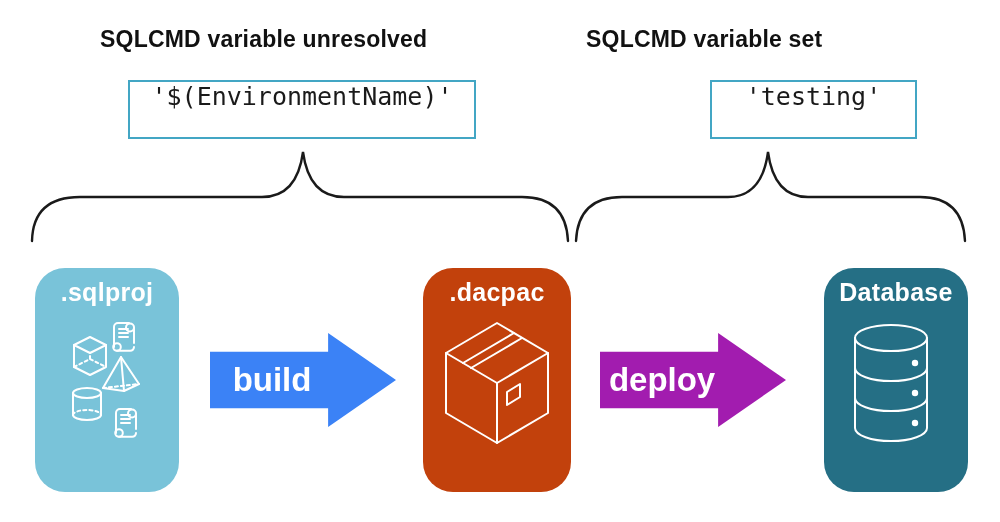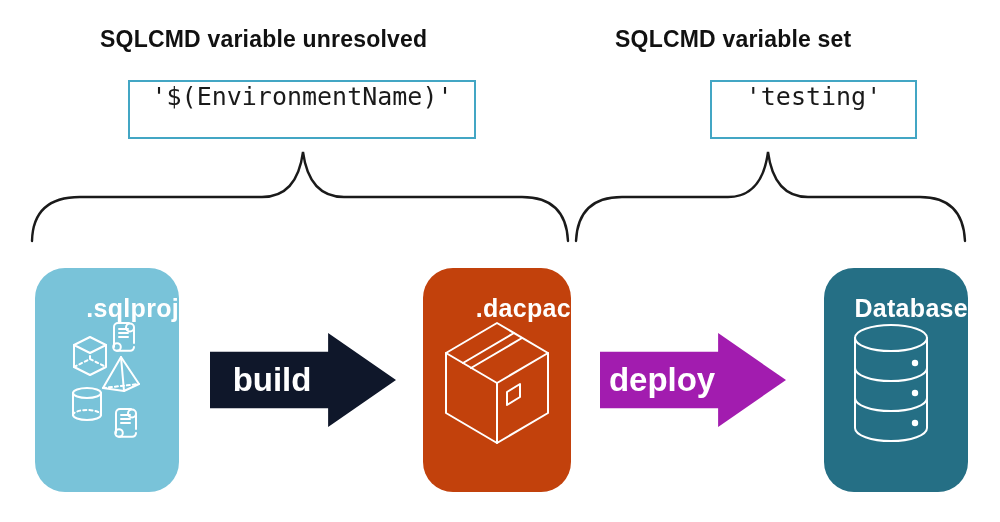--- a/index.html
+++ b/index.html
@@ -5,42 +5,41 @@
   html,body{margin:0;padding:0;background:#fff;}
   .canvas{
     position:relative;width:1000px;height:522px;background:#ffffff;
     font-family:"Liberation Sans",sans-serif;overflow:hidden;
   }
   .heading{
     position:absolute;top:26px;font-size:23px;font-weight:bold;color:#111;
     text-align:left;letter-spacing:0.2px;
   }
   .h-left{left:100px;width:404px;}
-  .h-right{left:615px;width:304px;}
+  .h-right{left:586px;width:304px;}
   .codebox{
     position:absolute;top:80px;height:59px;border:2px solid #43A6C4;
     background:#ffffff;display:flex;align-items:flex-start;justify-content:center;
     box-sizing:border-box;
   }
   .cb-left{left:128px;width:348px;}
   .cb-right{left:666px;width:207px;margin-left:44px;}
   .codebox span{
     font-family:"DejaVu Sans Mono",monospace;font-size:25px;color:#1a1a1a;
     white-space:pre;
   }
   .braces{position:absolute;left:0;top:0;width:1000px;height:522px;pointer-events:none;}
   .braces path{fill:none;stroke-width:2.4px;stroke-linecap:round;}
   .node{
     position:absolute;top:268px;height:224px;border-radius:30px;
     box-sizing:border-box;text-align:center;
   }
   .node .node-label{
-    display:block;padding-top:26px;font-size:25px;font-weight:bold;color:#ffffff;
+    display:block;padding-top:10px;font-size:25px;font-weight:bold;color:#ffffff;
     letter-spacing:0.3px;
-    text-align:right;
   }
   .n-sqlproj{left:35px;width:144px;}
   .n-dacpac{left:423px;width:148px;}
   .n-database{left:824px;width:144px;}
   .node svg{position:absolute;left:0;top:0;}
   .icon-stroke{fill:none;stroke:#ffffff;stroke-width:2px;stroke-linejoin:round;stroke-linecap:round;}
   .icon-dash{stroke-dasharray:3 3;}
   .arrow{
     position:absolute;top:333px;width:186px;height:94px;
     clip-path:polygon(0 20%,63.5% 20%,63.5% 0,100% 50%,63.5% 100%,63.5% 80%,0 80%);
@@ -108,21 +107,21 @@
         <path class="icon-stroke" d="M -9 11 V -9 a 4 4 0 0 1 4 -4 H 6"></path>
         <circle class="icon-stroke" cx="7" cy="-8.5" r="4"></circle>
         <path class="icon-stroke" d="M 11 -8.5 V 7"></path>
         <circle class="icon-stroke" cx="-6" cy="11" r="3.8"></circle>
         <path class="icon-stroke" d="M -6 14.8 H 7.2 a 3.8 3.8 0 0 0 3.8 -3.8"></path>
         <path class="icon-stroke" d="M -4 -7 h 9 M -4 -3 h 9 M -4 1 h 9"></path>
       </g>
     </svg>
   </div>
 
-  <div class="arrow a-build" style="background-color: #0f172a;">
+  <div class="arrow a-build" style="background-color: #3b82f6;">
     <span>build</span>
   </div>
 
   <div class="node n-dacpac" style="background-color: #c2410c;">
     <span class="node-label">.dacpac</span>
     <svg width="148" height="224" viewBox="0 0 148 224">
       <g>
         <path class="icon-stroke" d="M 74 55 L 125 85 V 145 L 74 175 L 23 145 V 85 Z"></path>
         <path class="icon-stroke" d="M 23 85 L 74 115 L 125 85 M 74 115 V 175"></path>
         <path class="icon-stroke" d="M 48 100 L 99 70 M 40 95 L 91 65"></path>

